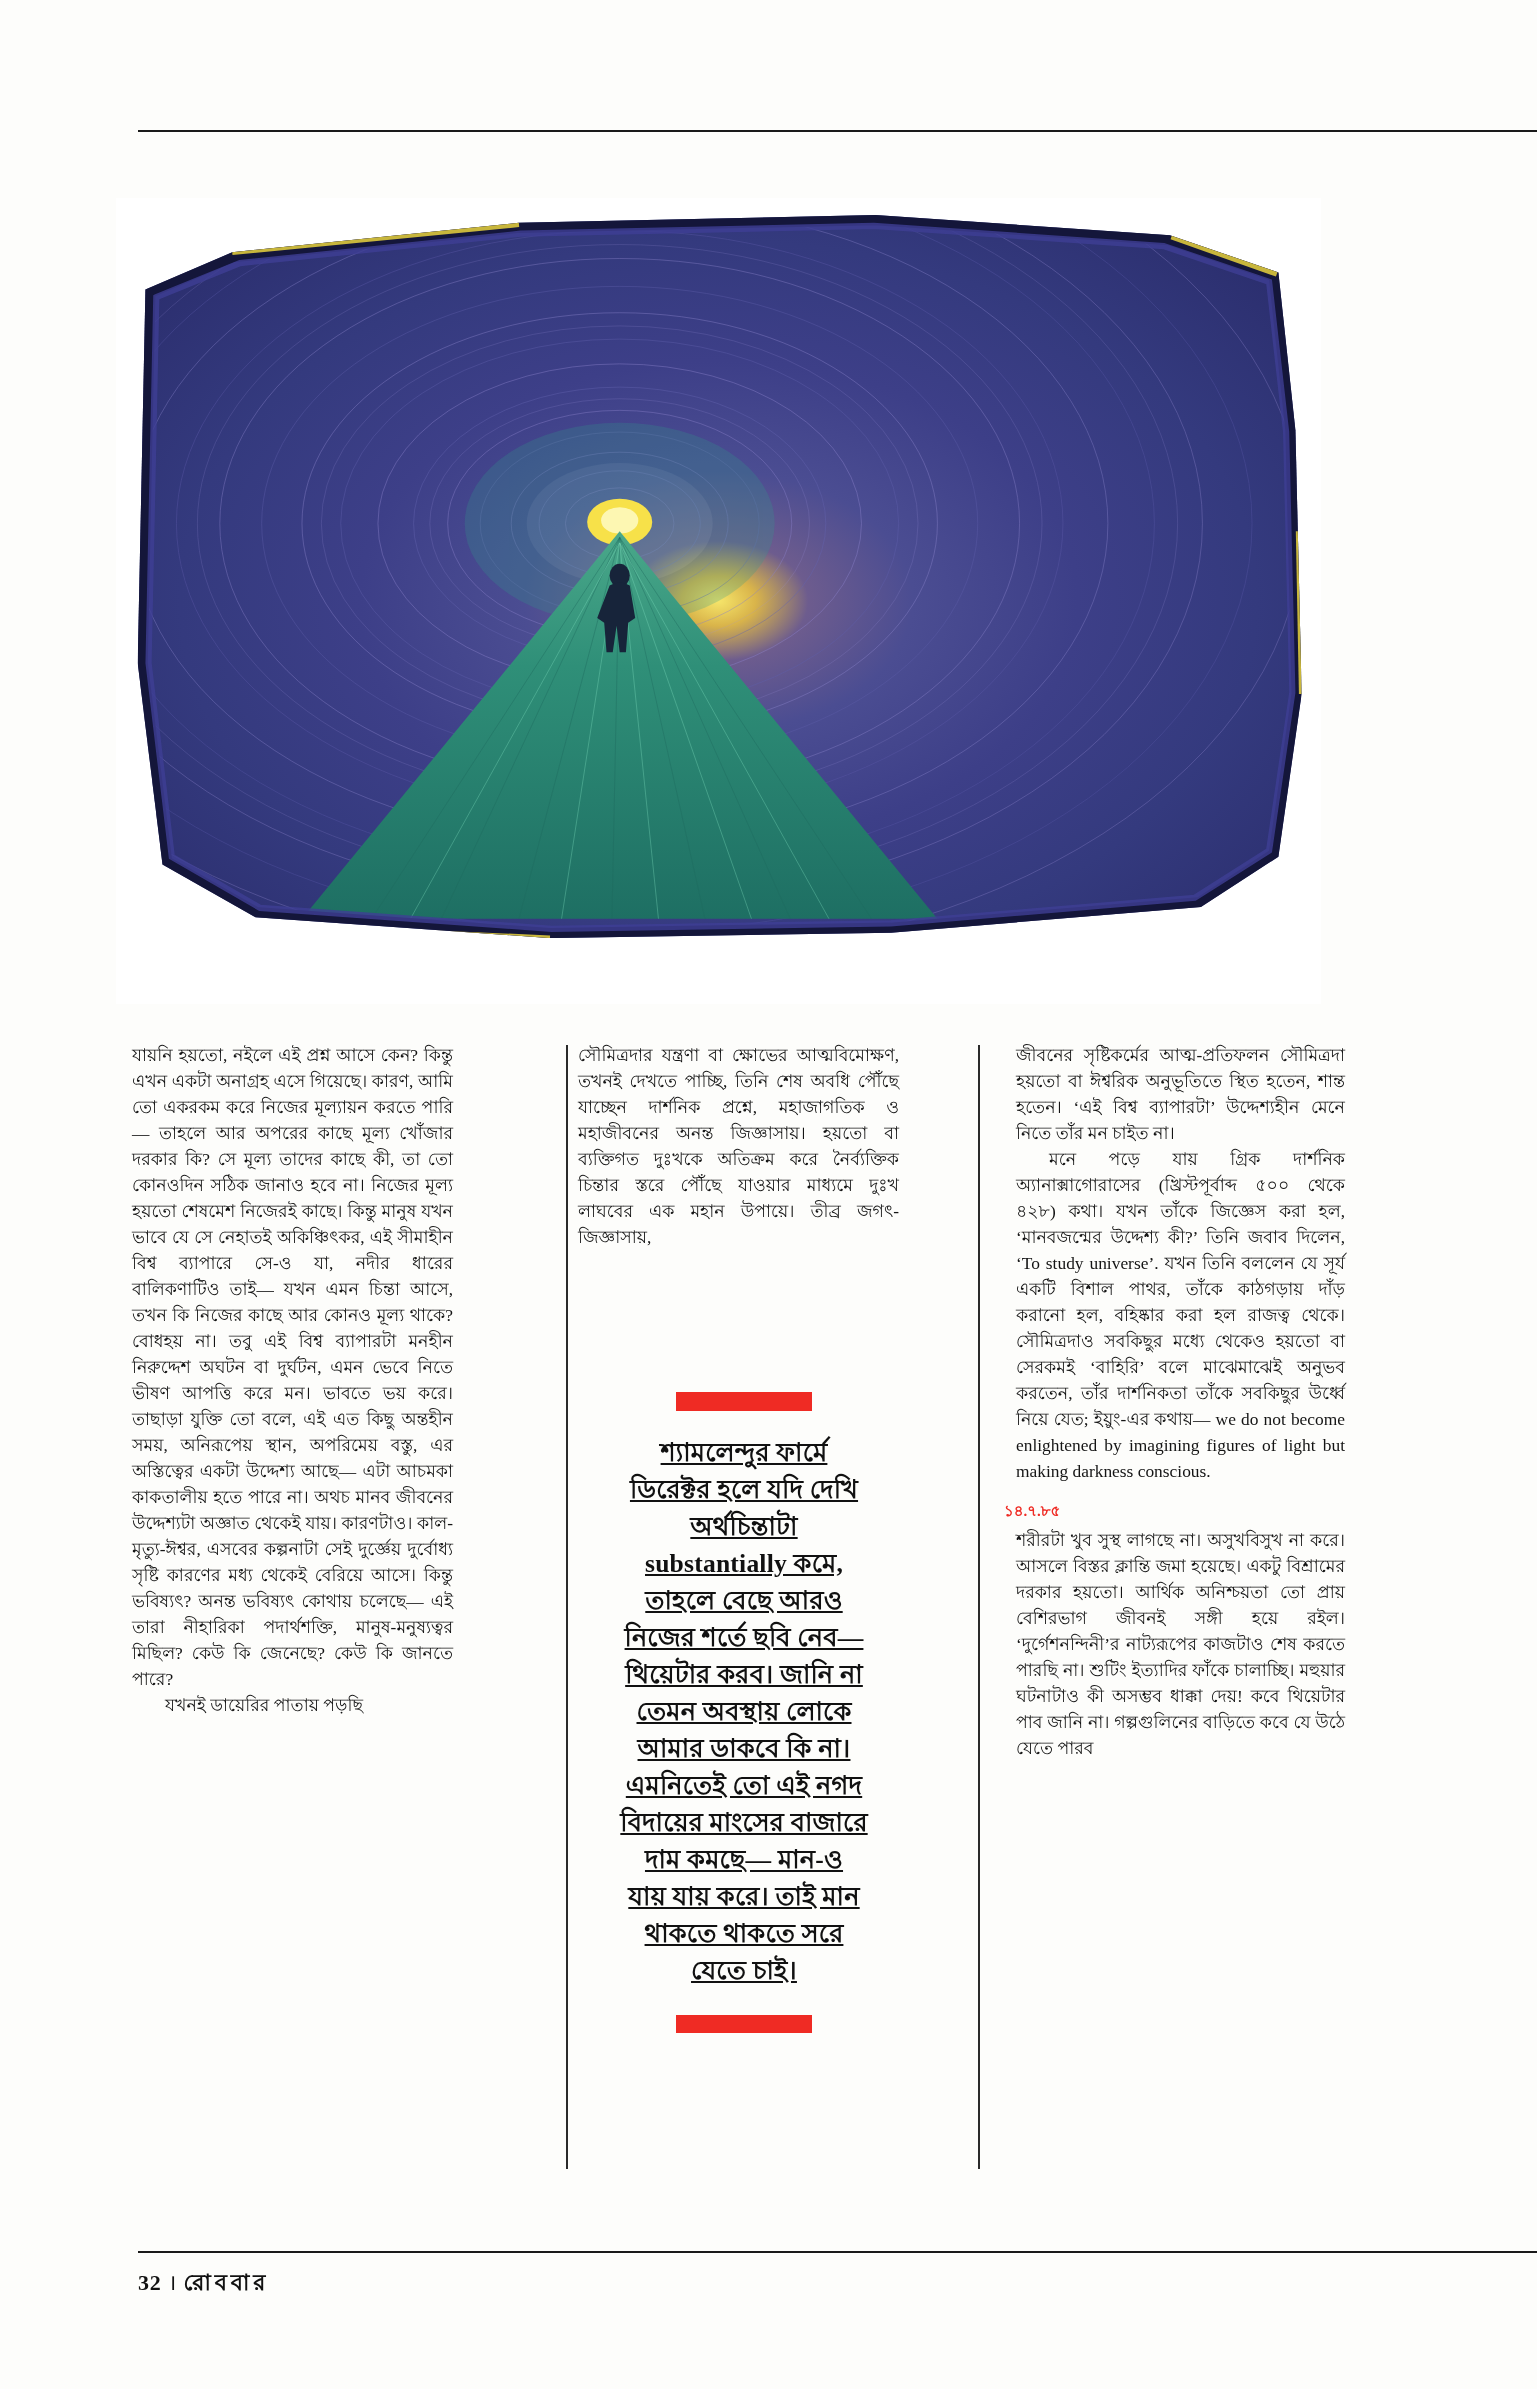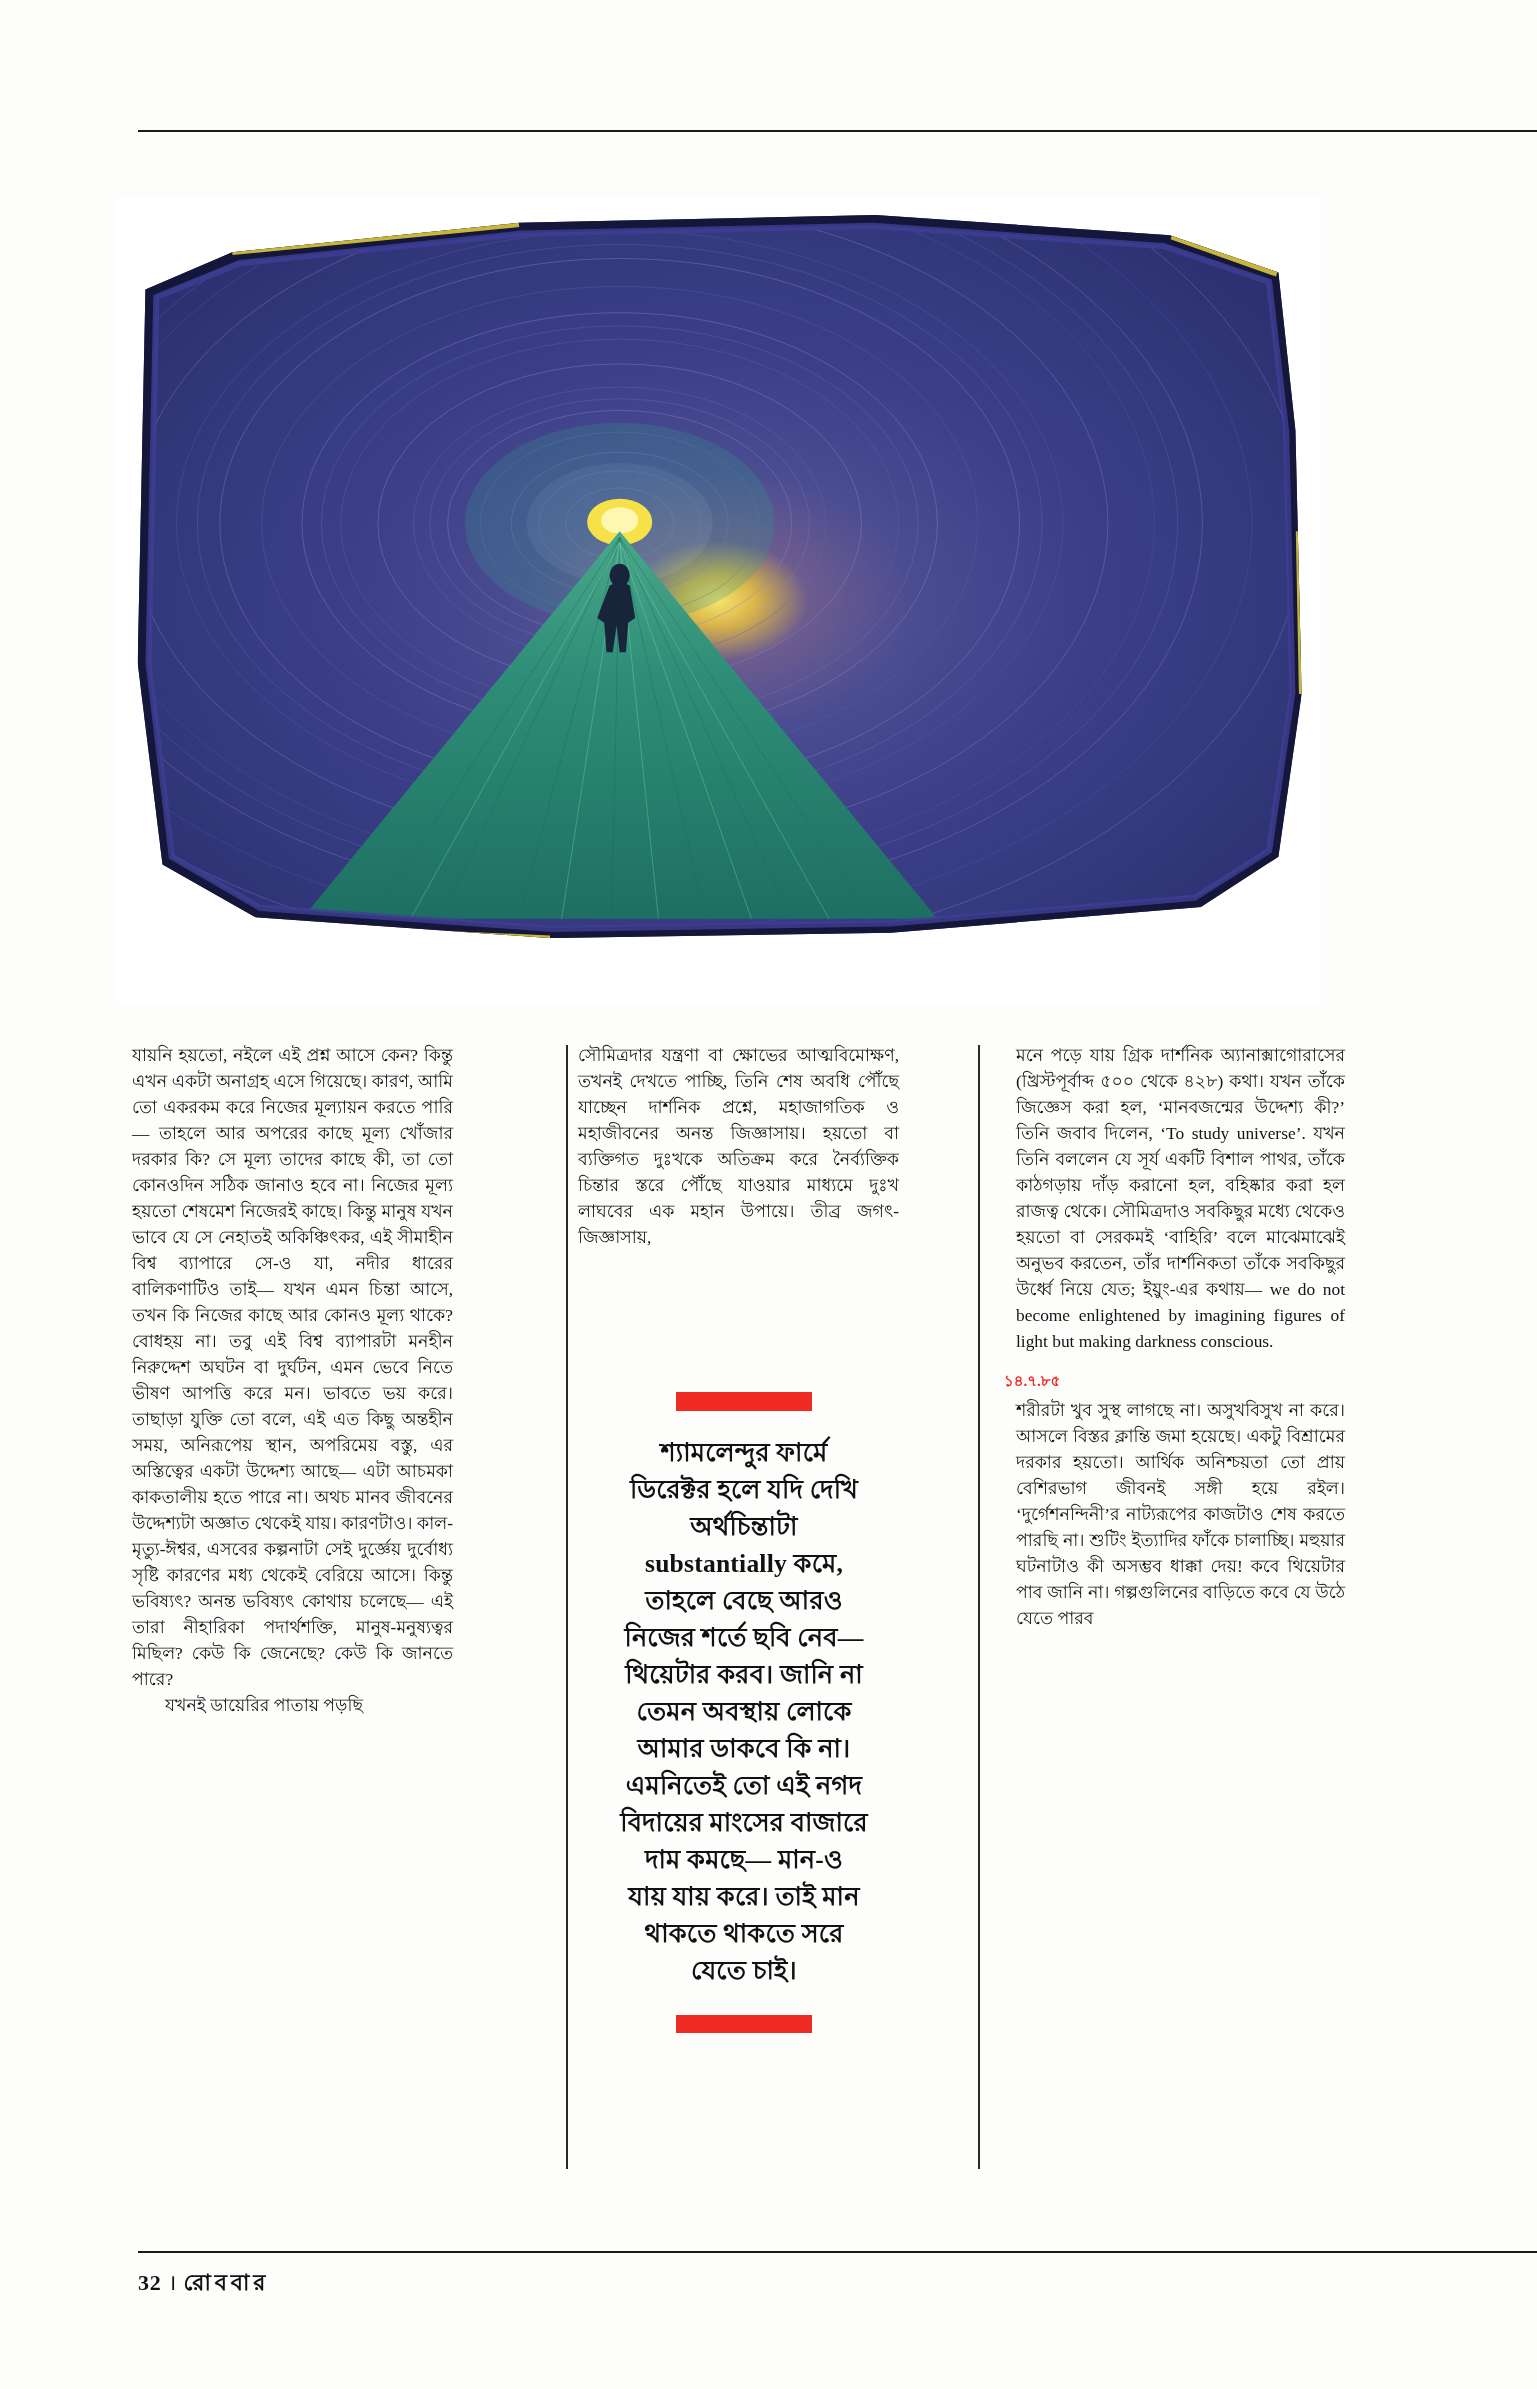--- a/index.html
+++ b/index.html
@@ -87,20 +87,21 @@
   }
   .pq-bar.top { margin-bottom: 23px; }
   .pq-bar.bottom { margin-top: 26px; }
   .pq-text {
     font-family: "Liberation Serif", serif;
     font-size: 25.6px;
     line-height: 37px;
     font-weight: 700;
     color: #111111;
     letter-spacing: 0.2px;
+    text-decoration: underline;
   }
   .pq-text .latin {
     font-family: "Liberation Serif", serif;
     font-weight: 700;
     margin-top: 20px;
   }
 
   
   .date-head {
     color: #ef2b24;
@@ -271,20 +272,21 @@
       <span>বিদায়ের মাংসের বাজারে</span><br>
       <span>দাম কমছে— মান-ও</span><br>
       <span>যায় যায় করে। তাই মান</span><br>
       <span>থাকতে থাকতে সরে</span><br>
       <span>যেতে চাই।</span>
     </div>
     <div class="pq-bar bottom"></div>
   </div>
 
   <div class="col col-3">
+    <p>জীবনের সৃষ্টিকর্মের আত্ম-প্রতিফলন সৌমিত্রদা হয়তো বা ঈশ্বরিক অনুভূতিতে স্থিত হতেন, শান্ত হতেন। ‘এই বিশ্ব ব্যাপারটা’ উদ্দেশ্যহীন মেনে নিতে তাঁর মন চাইত না।</p>
     <p>মনে পড়ে যায় গ্রিক দার্শনিক অ্যানাক্সাগোরাসের (খ্রিস্টপূর্বাব্দ ৫০০ থেকে ৪২৮) কথা। যখন তাঁকে জিজ্ঞেস করা হল, ‘মানবজন্মের উদ্দেশ্য কী?’ তিনি জবাব দিলেন, ‘To study universe’. যখন তিনি বললেন যে সূর্য একটি বিশাল পাথর, তাঁকে কাঠগড়ায় দাঁড় করানো হল, বহিষ্কার করা হল রাজত্ব থেকে। সৌমিত্রদাও সবকিছুর মধ্যে থেকেও হয়তো বা সেরকমই ‘বাহিরি’ বলে মাঝেমাঝেই অনুভব করতেন, তাঁর দার্শনিকতা তাঁকে সবকিছুর উর্ধ্বে নিয়ে যেত; ইয়ুং-এর কথায়— we do not become enlightened by imagining figures of light but making darkness conscious.</p>
     <span class="date-head">১৪.৭.৮৫</span>
     <p>শরীরটা খুব সুস্থ লাগছে না। অসুখবিসুখ না করে। আসলে বিস্তর ক্লান্তি জমা হয়েছে। একটু বিশ্রামের দরকার হয়তো। আর্থিক অনিশ্চয়তা তো প্রায় বেশিরভাগ জীবনই সঙ্গী হয়ে রইল। ‘দুর্গেশনন্দিনী’র নাট্যরূপের কাজটাও শেষ করতে পারছি না। শুটিং ইত্যাদির ফাঁকে চালাচ্ছি। মহুয়ার ঘটনাটাও কী অসম্ভব ধাক্কা দেয়! কবে থিয়েটার পাব জানি না। গল্পগুলিনের বাড়িতে কবে যে উঠে যেতে পারব</p>
   </div>
 
   <div class="foot-rule"></div>
   <div class="folio">
     <span>32</span>
     <span class="sep">।</span>
     <span class="mag">রোববার</span>

